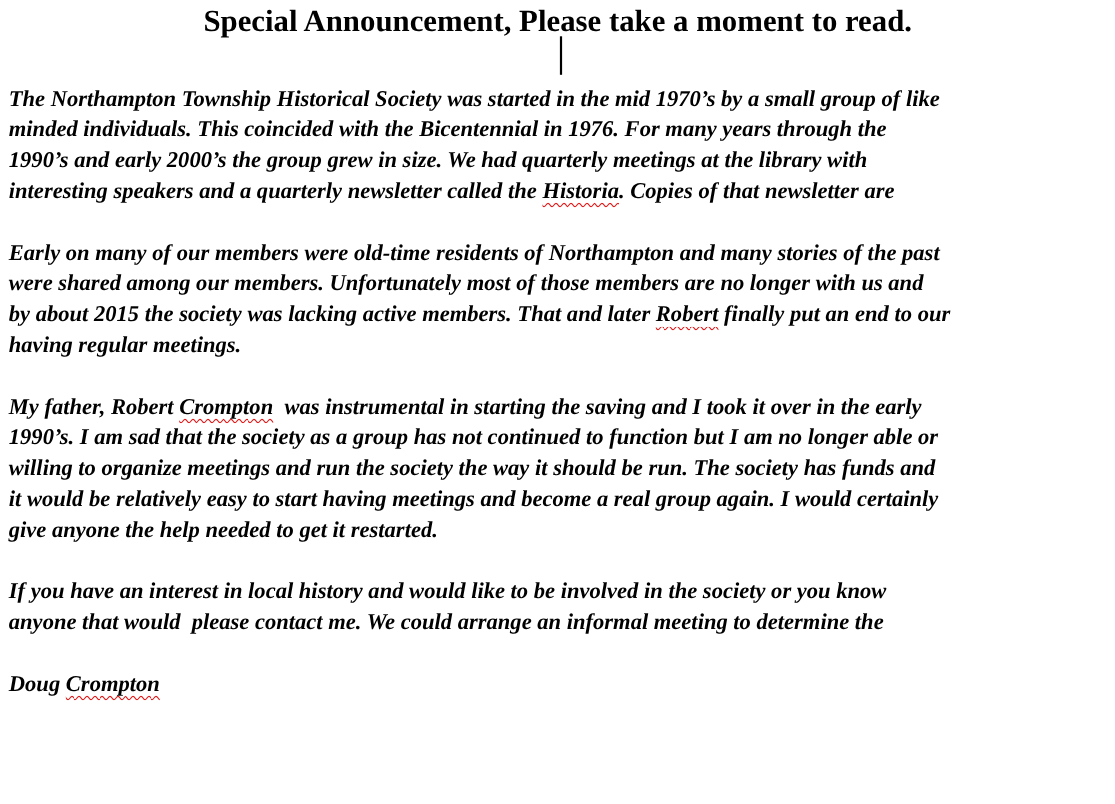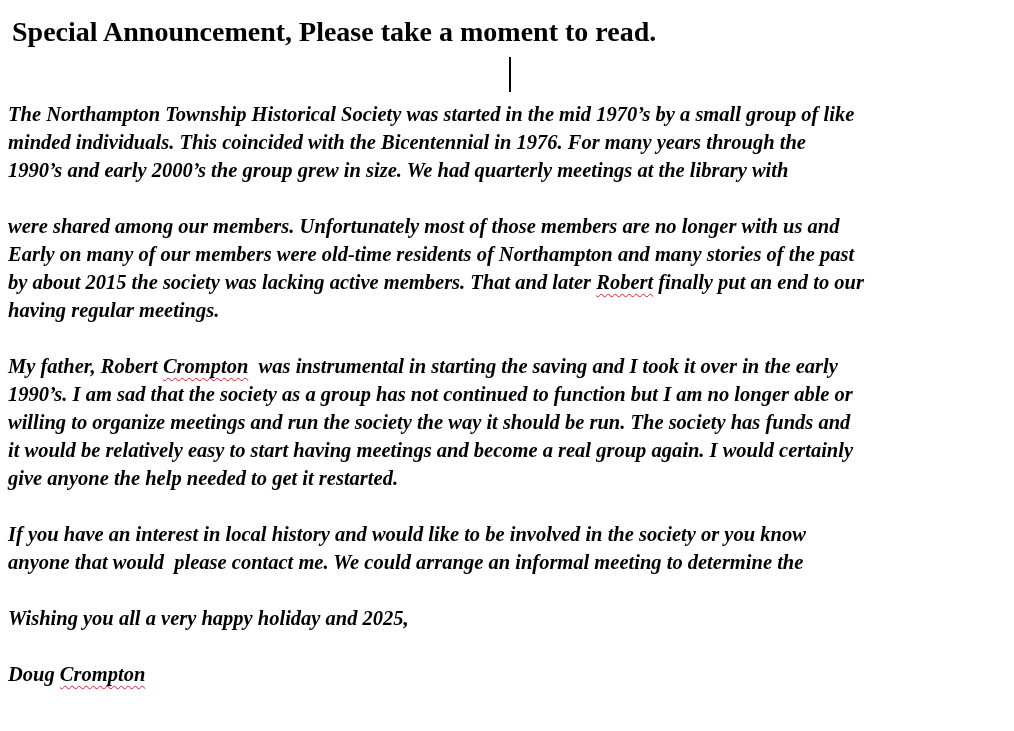--- a/index.html
+++ b/index.html
@@ -12,23 +12,23 @@
   }
   .page {
     position: relative;
     width: 1014px;
     height: 731px;
     box-sizing: border-box;
     color: var(--ink, #000000);
     font-family: "Liberation Serif", serif;
   }
   .title {
-    margin: 12px;
+    margin: 0;
     padding-top: 3px;
-    text-align: left;
+    text-align: center;
     font-size: 28px;
     line-height: 34px;
     font-weight: bold;
     font-style: normal;
   }
   .cursor-row {
     position: relative;
     height: 39px;
   }
   .caret {
@@ -65,38 +65,36 @@
 
   <div class="cursor-row">
     <div class="caret" style="left: 509px; height: 35px;"></div>
   </div>
 
   <div class="body-text">
       <div class="para">
         <div class="line"><span>The Northampton Township Historical Society was started in the mid 1970’s by a small group of like</span></div>
         <div class="line"><span>minded individuals. This coincided with the Bicentennial in 1976. For many years through the</span></div>
         <div class="line"><span>1990’s and early 2000’s the group grew in size. We had quarterly meetings at the library with</span></div>
+        <div class="line"><span>interesting speakers and a quarterly newsletter called the </span><span class="miss">Historia</span><span>. Copies of that newsletter are</span></div>
       </div>
       <div class="para">
+        <div class="line"><span>Early on many of our members were old-time residents of Northampton and many stories of the past</span></div>
         <div class="line"><span>were shared among our members. Unfortunately most of those members are no longer with us and</span></div>
-        <div class="line"><span>Early on many of our members were old-time residents of Northampton and many stories of the past</span></div>
         <div class="line"><span>by about 2015 the society was lacking active members. That and later </span><span class="miss">Robert</span><span> finally put an end to our</span></div>
         <div class="line"><span>having regular meetings.</span></div>
       </div>
       <div class="para">
         <div class="line"><span>My father, Robert </span><span class="miss">Crompton</span><span>  was instrumental in starting the saving and I took it over in the early</span></div>
         <div class="line"><span>1990’s. I am sad that the society as a group has not continued to function but I am no longer able or</span></div>
         <div class="line"><span>willing to organize meetings and run the society the way it should be run. The society has funds and</span></div>
         <div class="line"><span>it would be relatively easy to start having meetings and become a real group again. I would certainly</span></div>
         <div class="line"><span>give anyone the help needed to get it restarted.</span></div>
       </div>
       <div class="para">
         <div class="line"><span>If you have an interest in local history and would like to be involved in the society or you know</span></div>
         <div class="line"><span>anyone that would  please contact me. We could arrange an informal meeting to determine the</span></div>
       </div>
       <div class="para">
-        <div class="line"><span>Wishing you all a very happy holiday and 2025,</span></div>
-      </div>
-      <div class="para">
         <div class="line"><span>Doug </span><span class="miss">Crompton</span></div>
       </div>
     </div>
 </main>
 
 </body></html>

